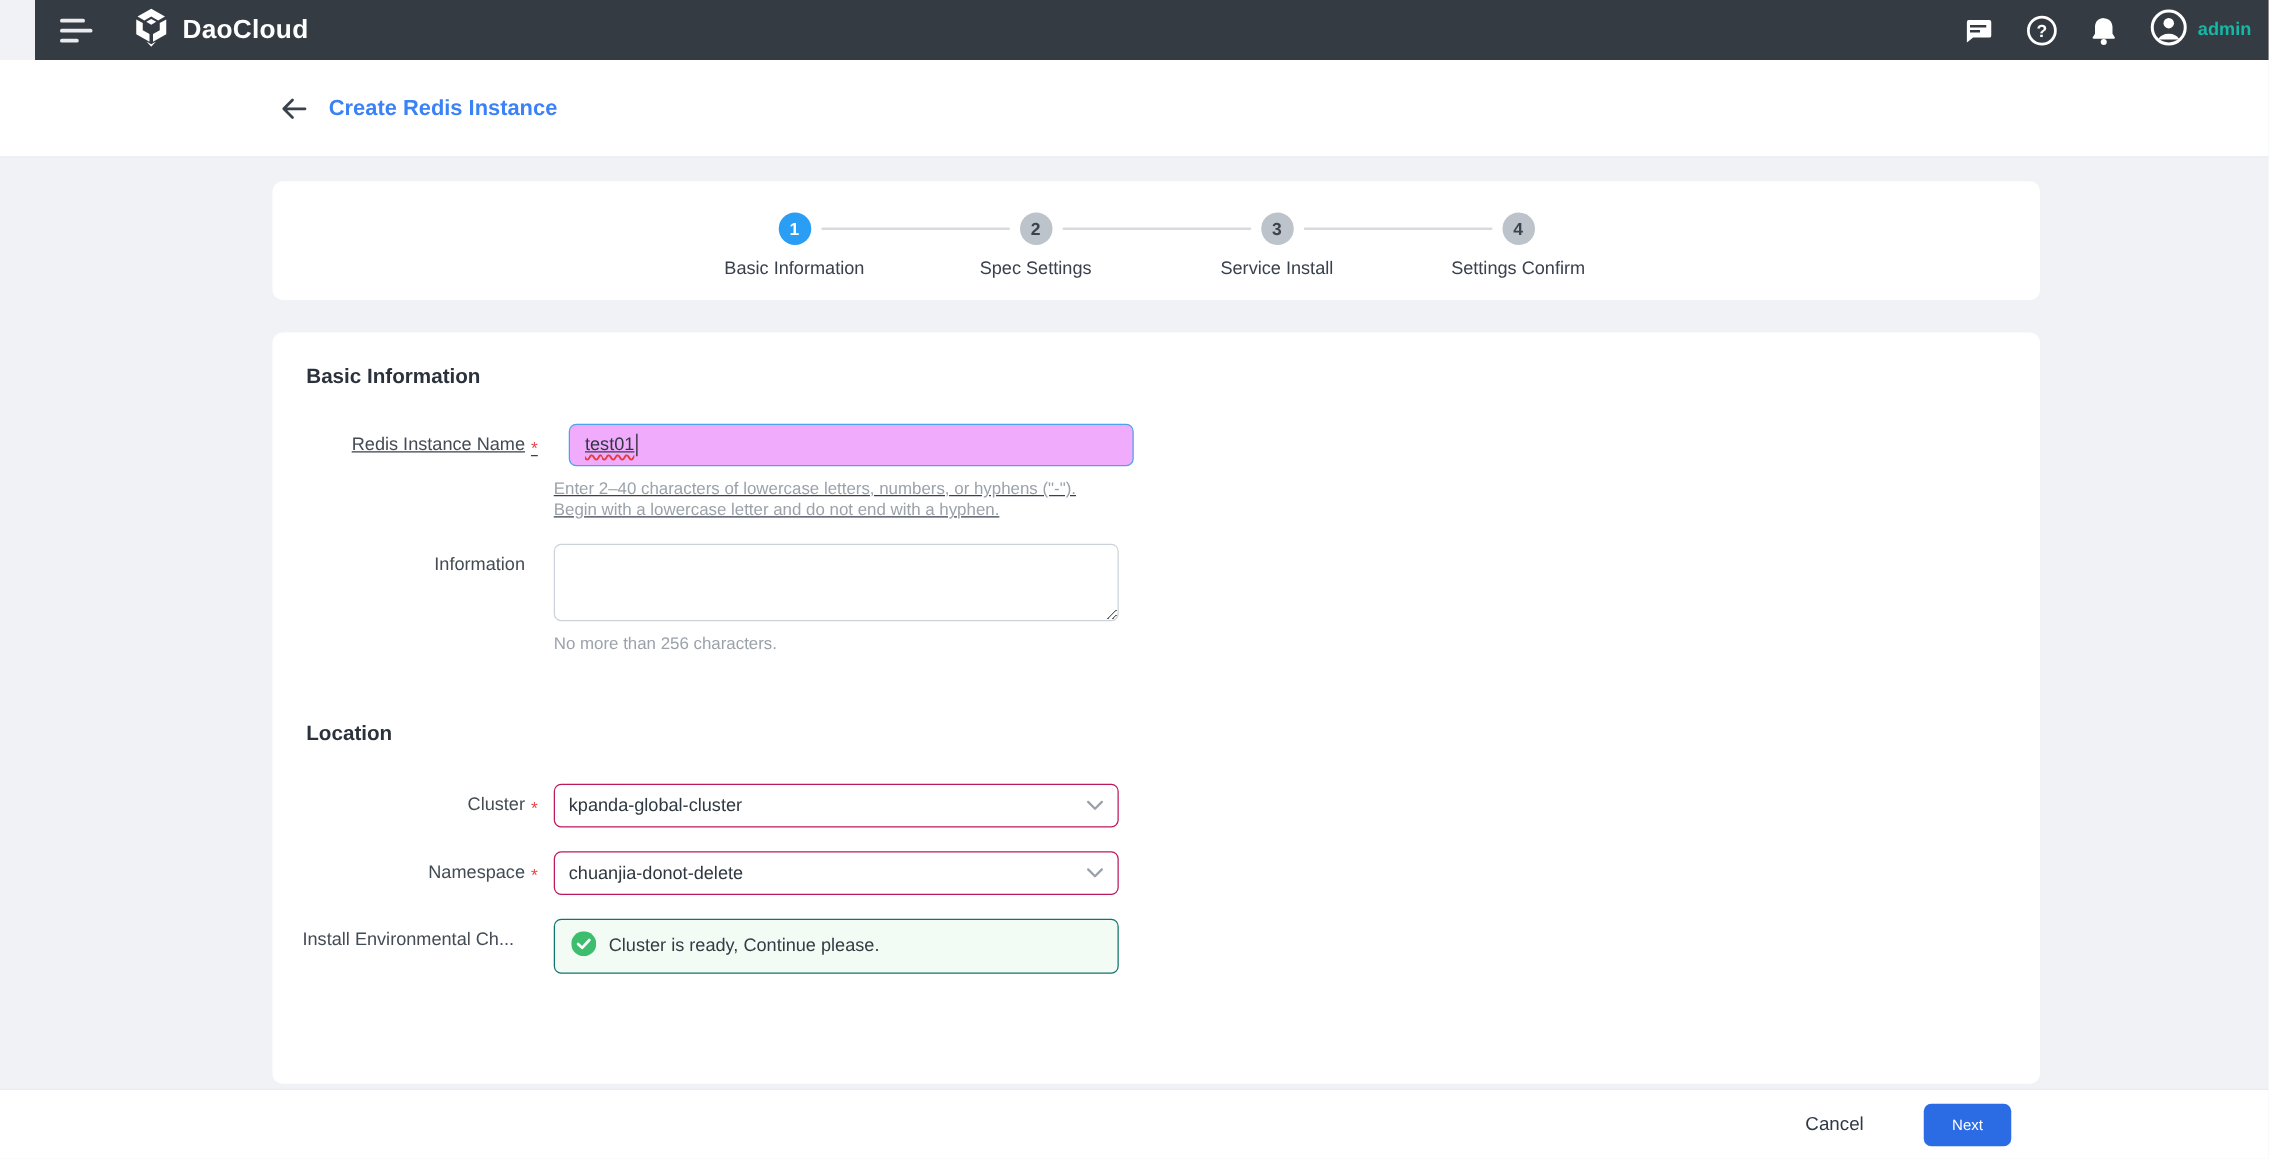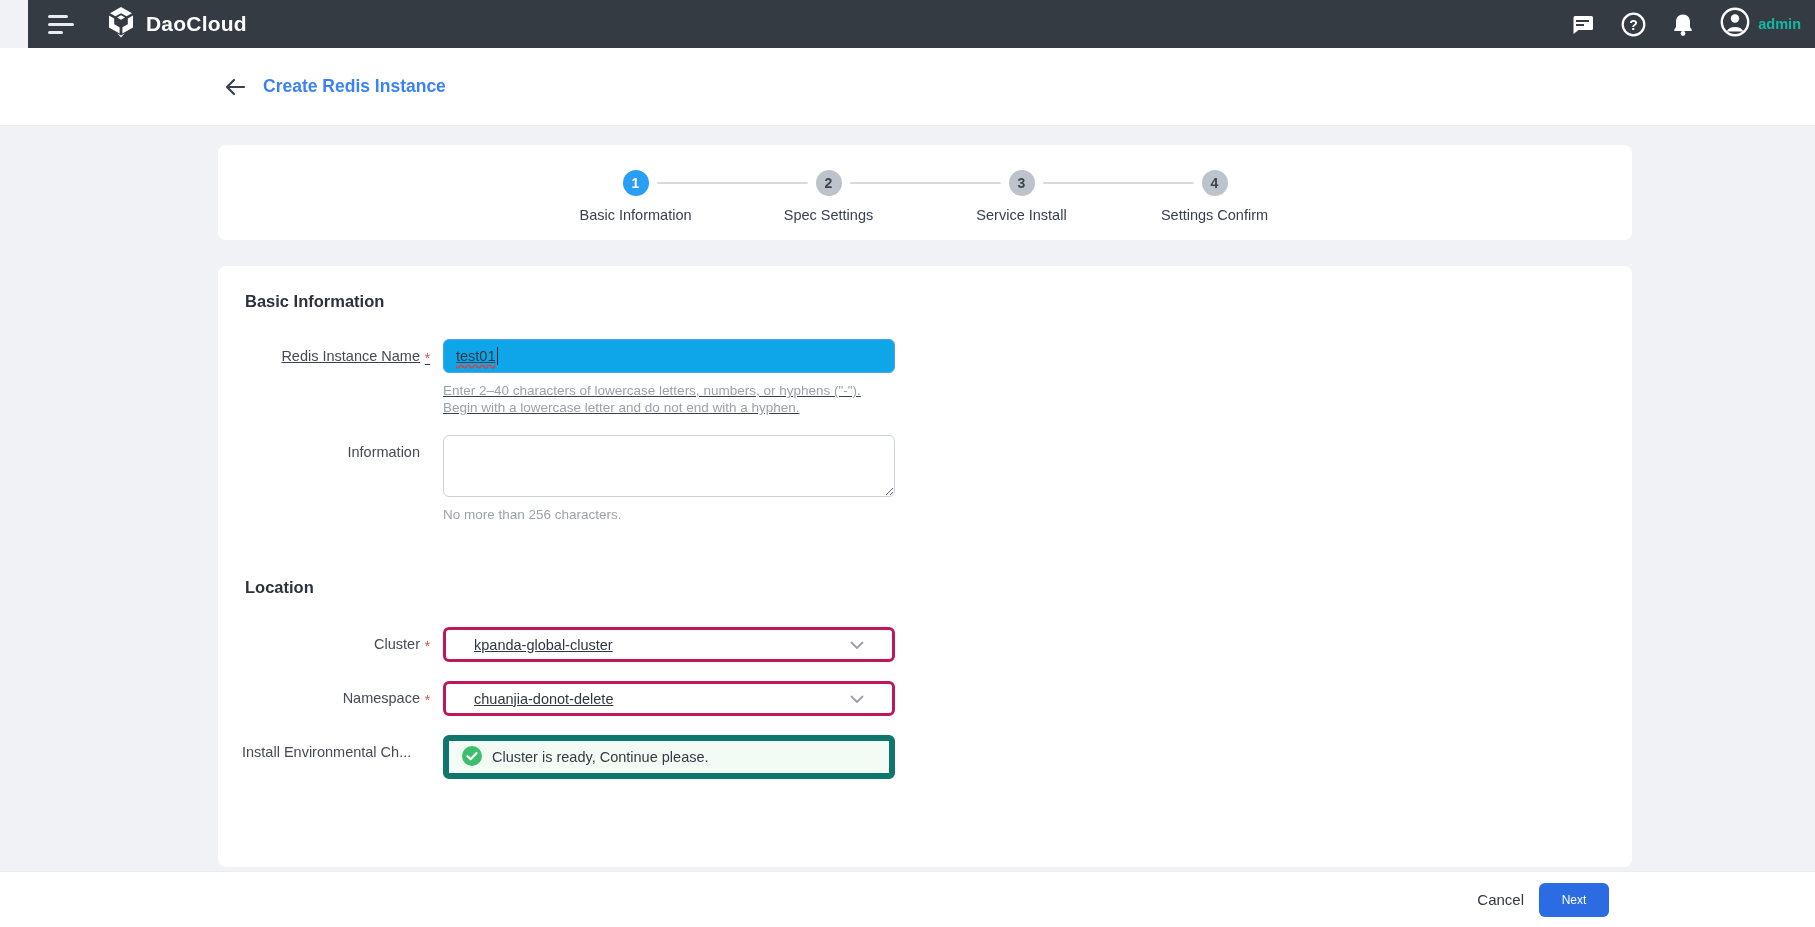--- a/index.html
+++ b/index.html
@@ -69,54 +69,54 @@
   .form-label {
     width:178px; text-align:right; font-size:14.5px; color:#434b55;
     padding-top:9px; line-height:17px;
   }
   .form-label.truncate { text-align:left; white-space:nowrap; overflow:hidden; text-overflow:ellipsis; }
   .req { width:15px; text-align:center; color:#e5484d; font-size:14px; padding-top:11px; }
   .form-field { margin-left:8px; width:452px; }
 
   .text-input {
     width:452px; height:34px; border:1.5px solid #4aa3f0; border-radius:6px;
-    background:#0ea5e9; display:flex; align-items:center; padding:4px 12px;
-    font-size:14.5px; color:#2f3740; cursor:text;
+    background:#f0abfc; display:flex; align-items:center; padding:4px 12px;
+    font-size:14.5px; color:#2f3740; cursor:text;margin-left:12px;
   }
   .misspell {
     text-decoration:underline; text-decoration-style:wavy; text-decoration-color:#e23c3c;
     text-decoration-skip-ink:none; text-underline-offset:3px;
   }
   .caret { display:inline-block; width:1.5px; height:18px; background:#1b2026; margin-left:1px; }
 
   .hint { margin-top:9px; font-size:13.5px; color:#9ba2aa; line-height:17px; }
 
   .textarea {
     width:452px; height:62px; border:1px solid #ccd2d9; border-radius:6px;
     resize:both; font-family:"Liberation Sans", sans-serif; font-size:14.5px;
     color:#2f3740; padding:6px 10px; outline:none; display:block;
   }
 
   .select-input {
-    width:452px; height:35px; border:3px solid #be185d; border-radius:6px; background:#fff;
-    display:flex; align-items:center; padding:0 28px; cursor:pointer;
-    font-size:14.5px; color:#2f3740;text-decoration:underline;
+    width:452px; height:35px; border:1px solid #be185d; border-radius:6px; background:#fff;
+    display:flex; align-items:center; padding:0 11px; cursor:pointer;
+    font-size:14.5px; color:#2f3740;
   }
   .select-input .sel-val { flex:1; }
 
   .status-box {
-    width:452px; height:44px; border:6px solid #0f766e; background:#f2fbf4; border-radius:6px;
+    width:452px; height:44px; border:1px solid #0f766e; background:#f2fbf4; border-radius:6px;
     display:flex; align-items:center; gap:10px; padding:0 13px;
     font-size:14.5px; color:#333b44;
   }
 
   
   footer {
     height:55px; flex:0 0 55px; background:#fff; box-shadow:0 -1px 0 #e9ebef;
-    display:flex; align-items:center; justify-content:flex-end; gap:15px; padding-right:206px;
+    display:flex; align-items:center; justify-content:flex-end; gap:48px; padding-right:206px;
   }
   .cancel-btn { background:none; border:none; font-size:15px; color:#2f3844; cursor:pointer;
     font-family:"Liberation Sans", sans-serif; }
   .next-btn {
     width:70px; height:34px; background:#2b6ce5; color:#fff; border:none; border-radius:6px;
     font-size:12px; cursor:pointer; font-family:"Liberation Sans", sans-serif;
   }
 </style>
 </head>
 <body>

